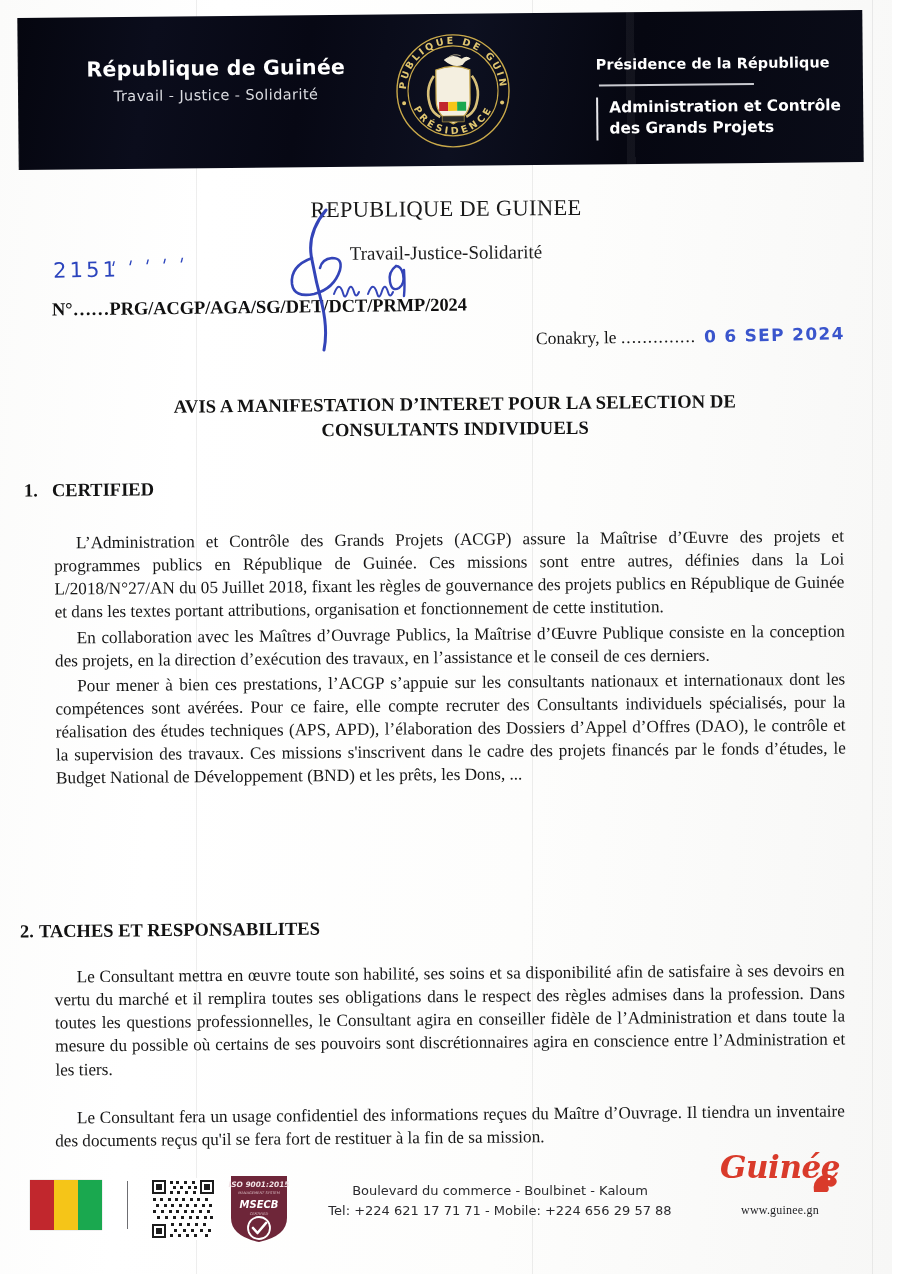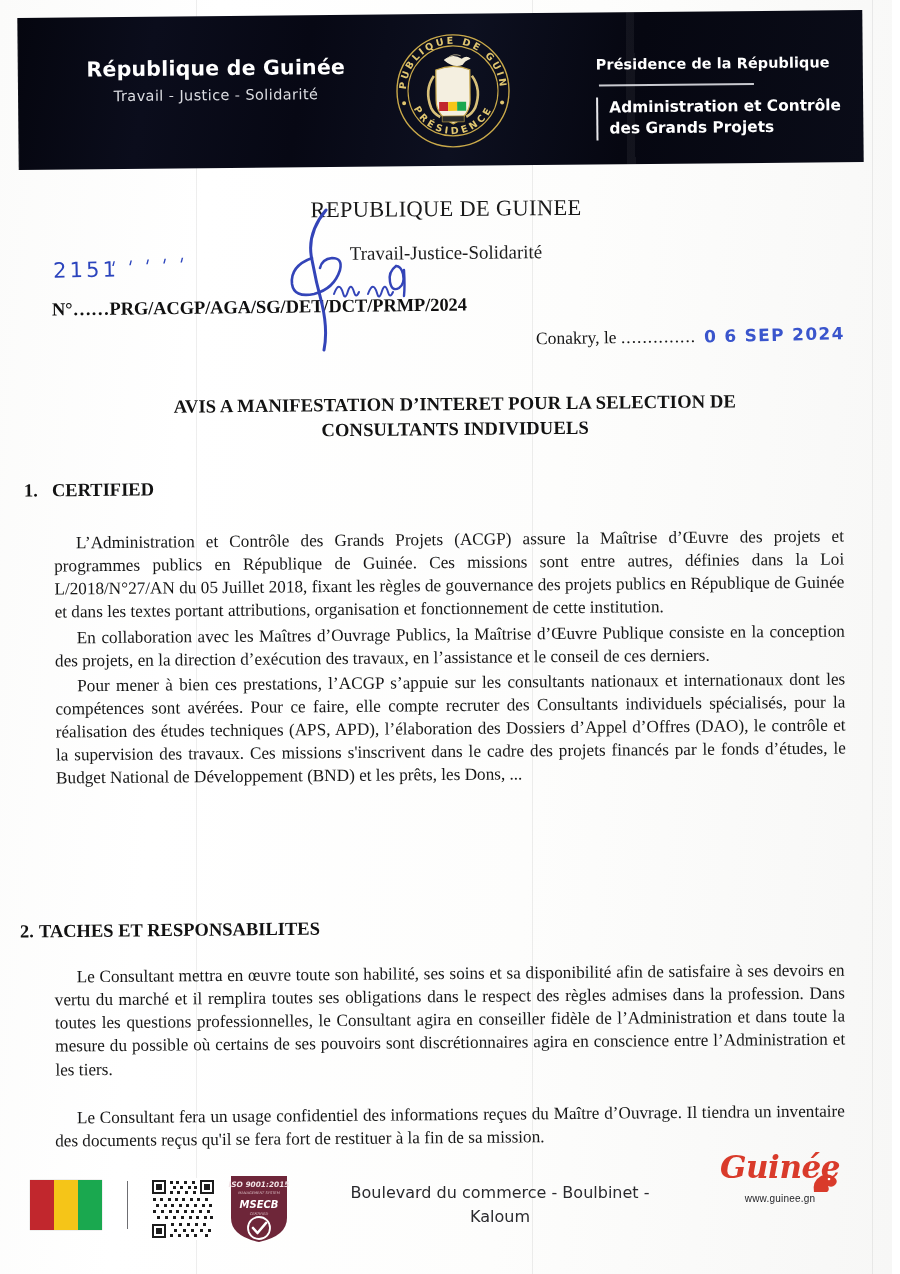--- a/index.html
+++ b/index.html
@@ -292,21 +292,21 @@
     font-style: italic;
   }
 
   .footer-contact {
     position: absolute;
     left: 322px;
     top: 1181px;
     width: 356px;
     text-align: center;
     font-family: "DejaVu Sans", sans-serif;
-    font-size: 16px;
+    font-size: 13px;
     color: #2a2a2e;
     line-height: 1.52;
   }
 
   .guinee-logo {
     position: absolute;
     right: 38px;
     top: 1152px;
     width: 148px;
     text-align: center;
@@ -316,24 +316,24 @@
     font-style: italic;
     font-weight: bold;
     font-size: 31px;
     color: #d93b2b;
     letter-spacing: -0.5px;
     line-height: 1;
     position: relative;
     display: inline-block;
   }
   .guinee-url {
-    font-family: Liberation Sans, sans-serif;
-    font-size: 10px;
+    font-family: Liberation Serif, serif;
+    font-size: 12px;
     color: #1f1f23;
-    margin-top: 10px;
+    margin-top: 20px;
     letter-spacing: 0.2px;
   }
   .guinee-mark {
     position: absolute;
     right: 52px;
     top: 1172px;
     width: 30px;
     height: 22px;
   }
 </style>
@@ -550,20 +550,21 @@
       <text x="31" y="20" text-anchor="middle" font-family="DejaVu Sans, sans-serif" font-size="3.6" fill="#d8bdc3">MANAGEMENT SYSTEM</text>
       <text x="31" y="34" text-anchor="middle" font-family="DejaVu Sans, sans-serif" font-size="10" font-weight="bold" fill="#ffffff">MSECB</text>
       <text x="31" y="41" text-anchor="middle" font-family="DejaVu Sans, sans-serif" font-size="3.6" fill="#d8bdc3">CERTIFIED</text>
       <circle cx="31" cy="54" r="11" fill="none" stroke="#ffffff" stroke-width="1.8"></circle>
       <path d="M25,54 l4.5,5 l8.5,-10" fill="none" stroke="#ffffff" stroke-width="2.6" stroke-linecap="round" stroke-linejoin="round"></path>
     </svg>
   </div>
 
   <div class="footer-contact">
     <div>Boulevard du commerce - Boulbinet - Kaloum</div>
+    <div>Tel: +224 621 17 71 71 - Mobile: +224 656 29 57 88</div>
   </div>
 
   <div class="guinee-mark">
     <svg viewBox="0 0 30 22" width="30" height="22">
       <path d="M4,20 q-2,-11 7,-16 q7,-4 13,1 q5,4 1,8 q-3,3 -7,1 q2,4 -1,6 z" fill="#d93b2b"></path>
       <circle cx="19" cy="7" r="1.3" fill="#ffffff"></circle>
     </svg>
   </div>
 
   <div class="guinee-logo">

